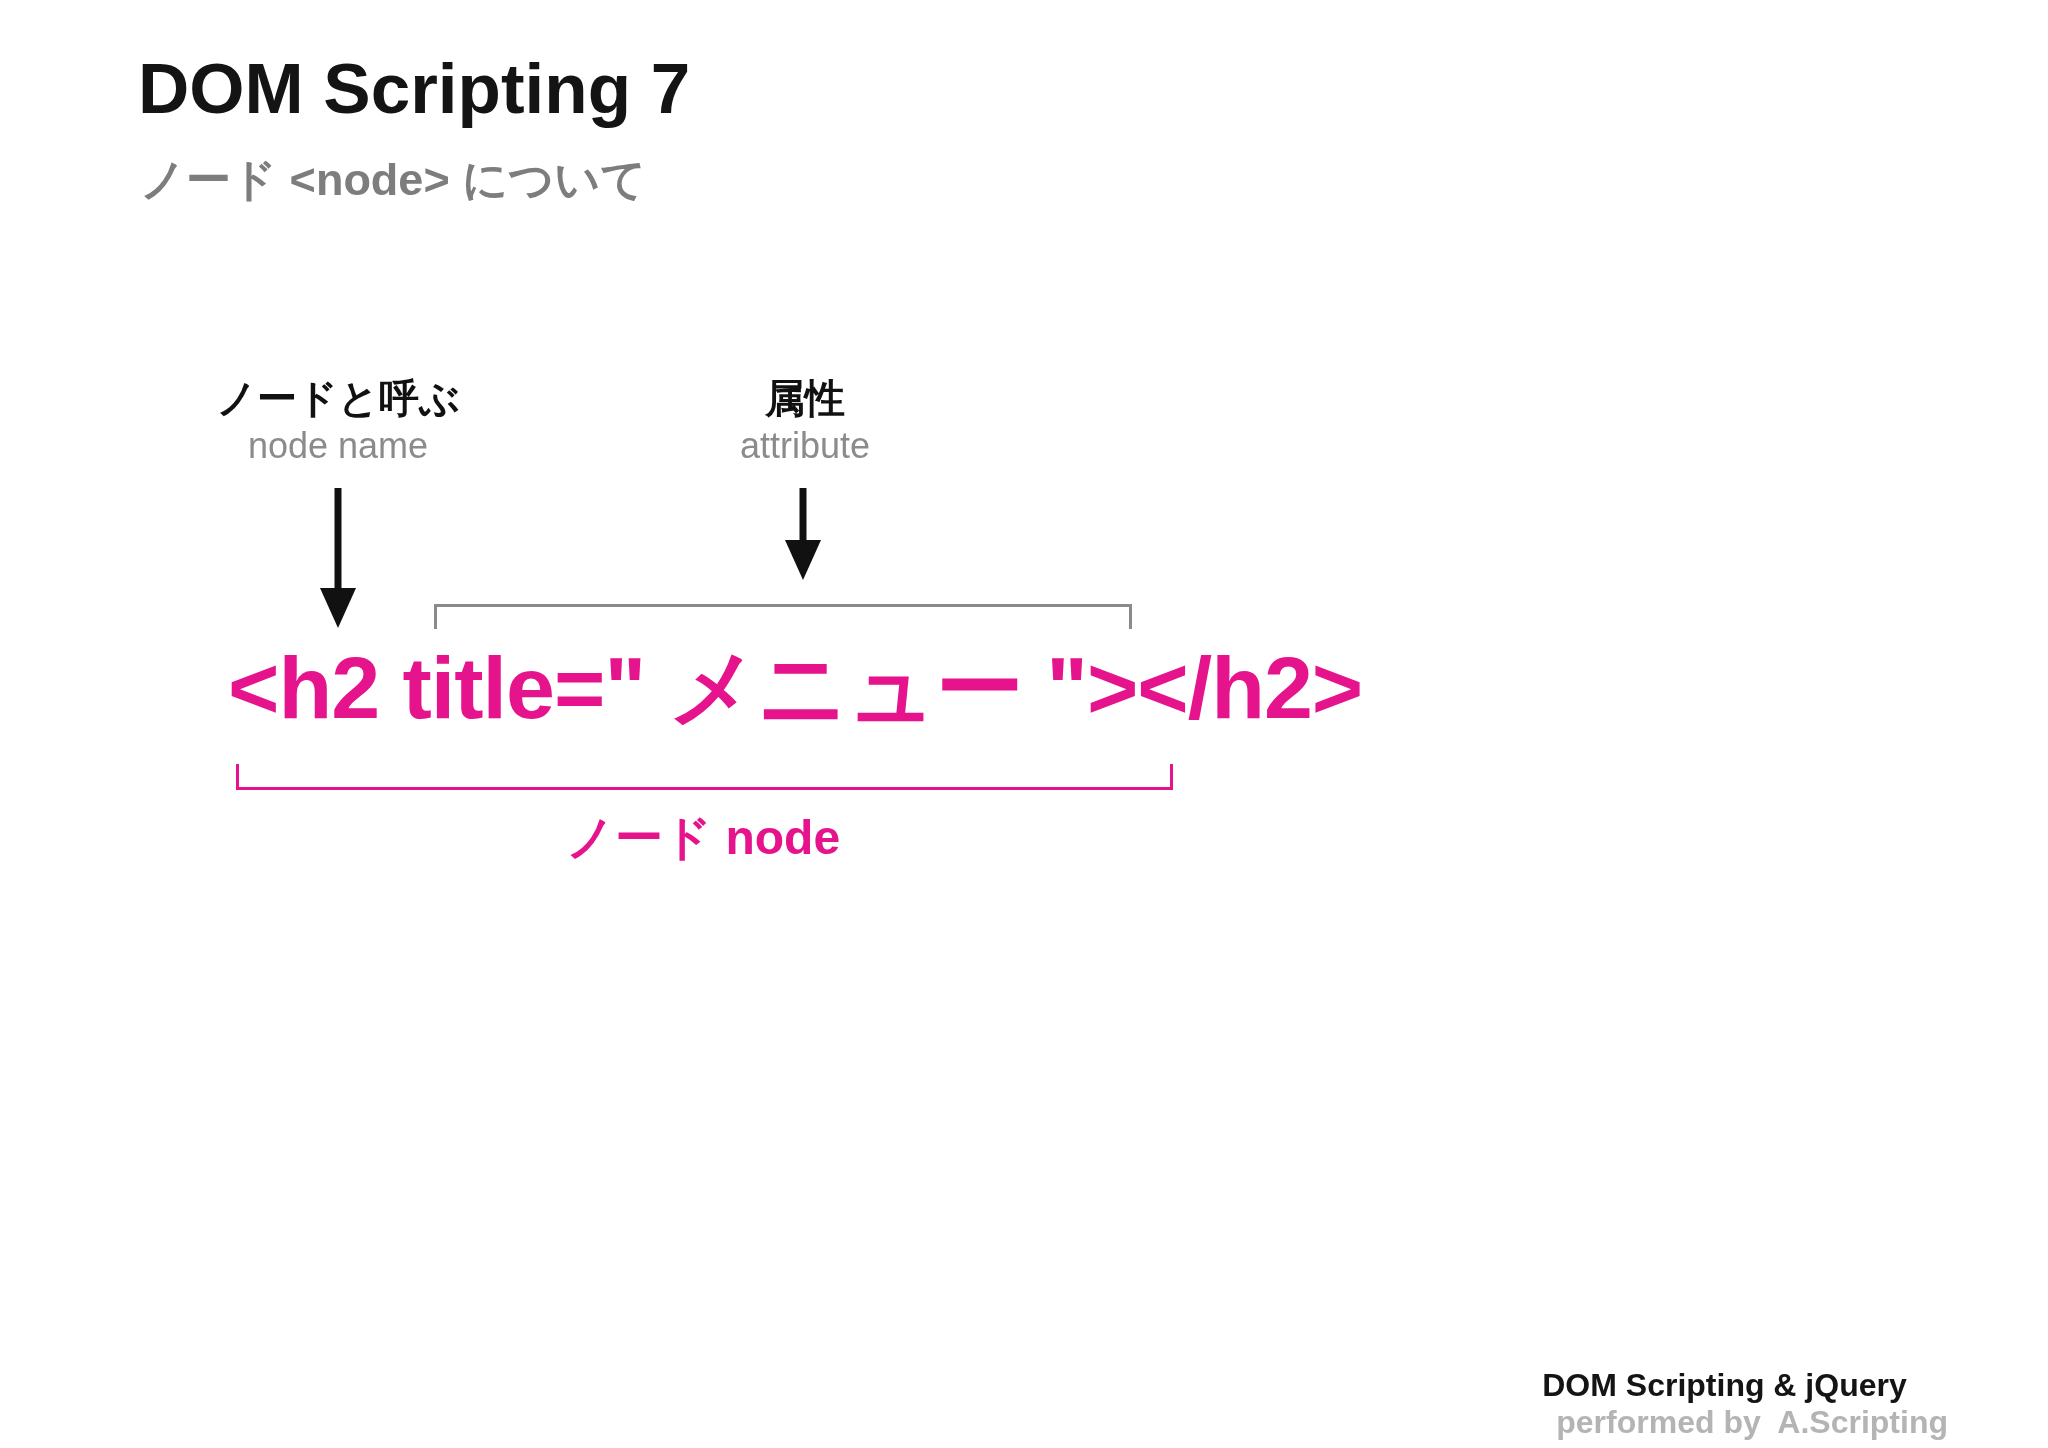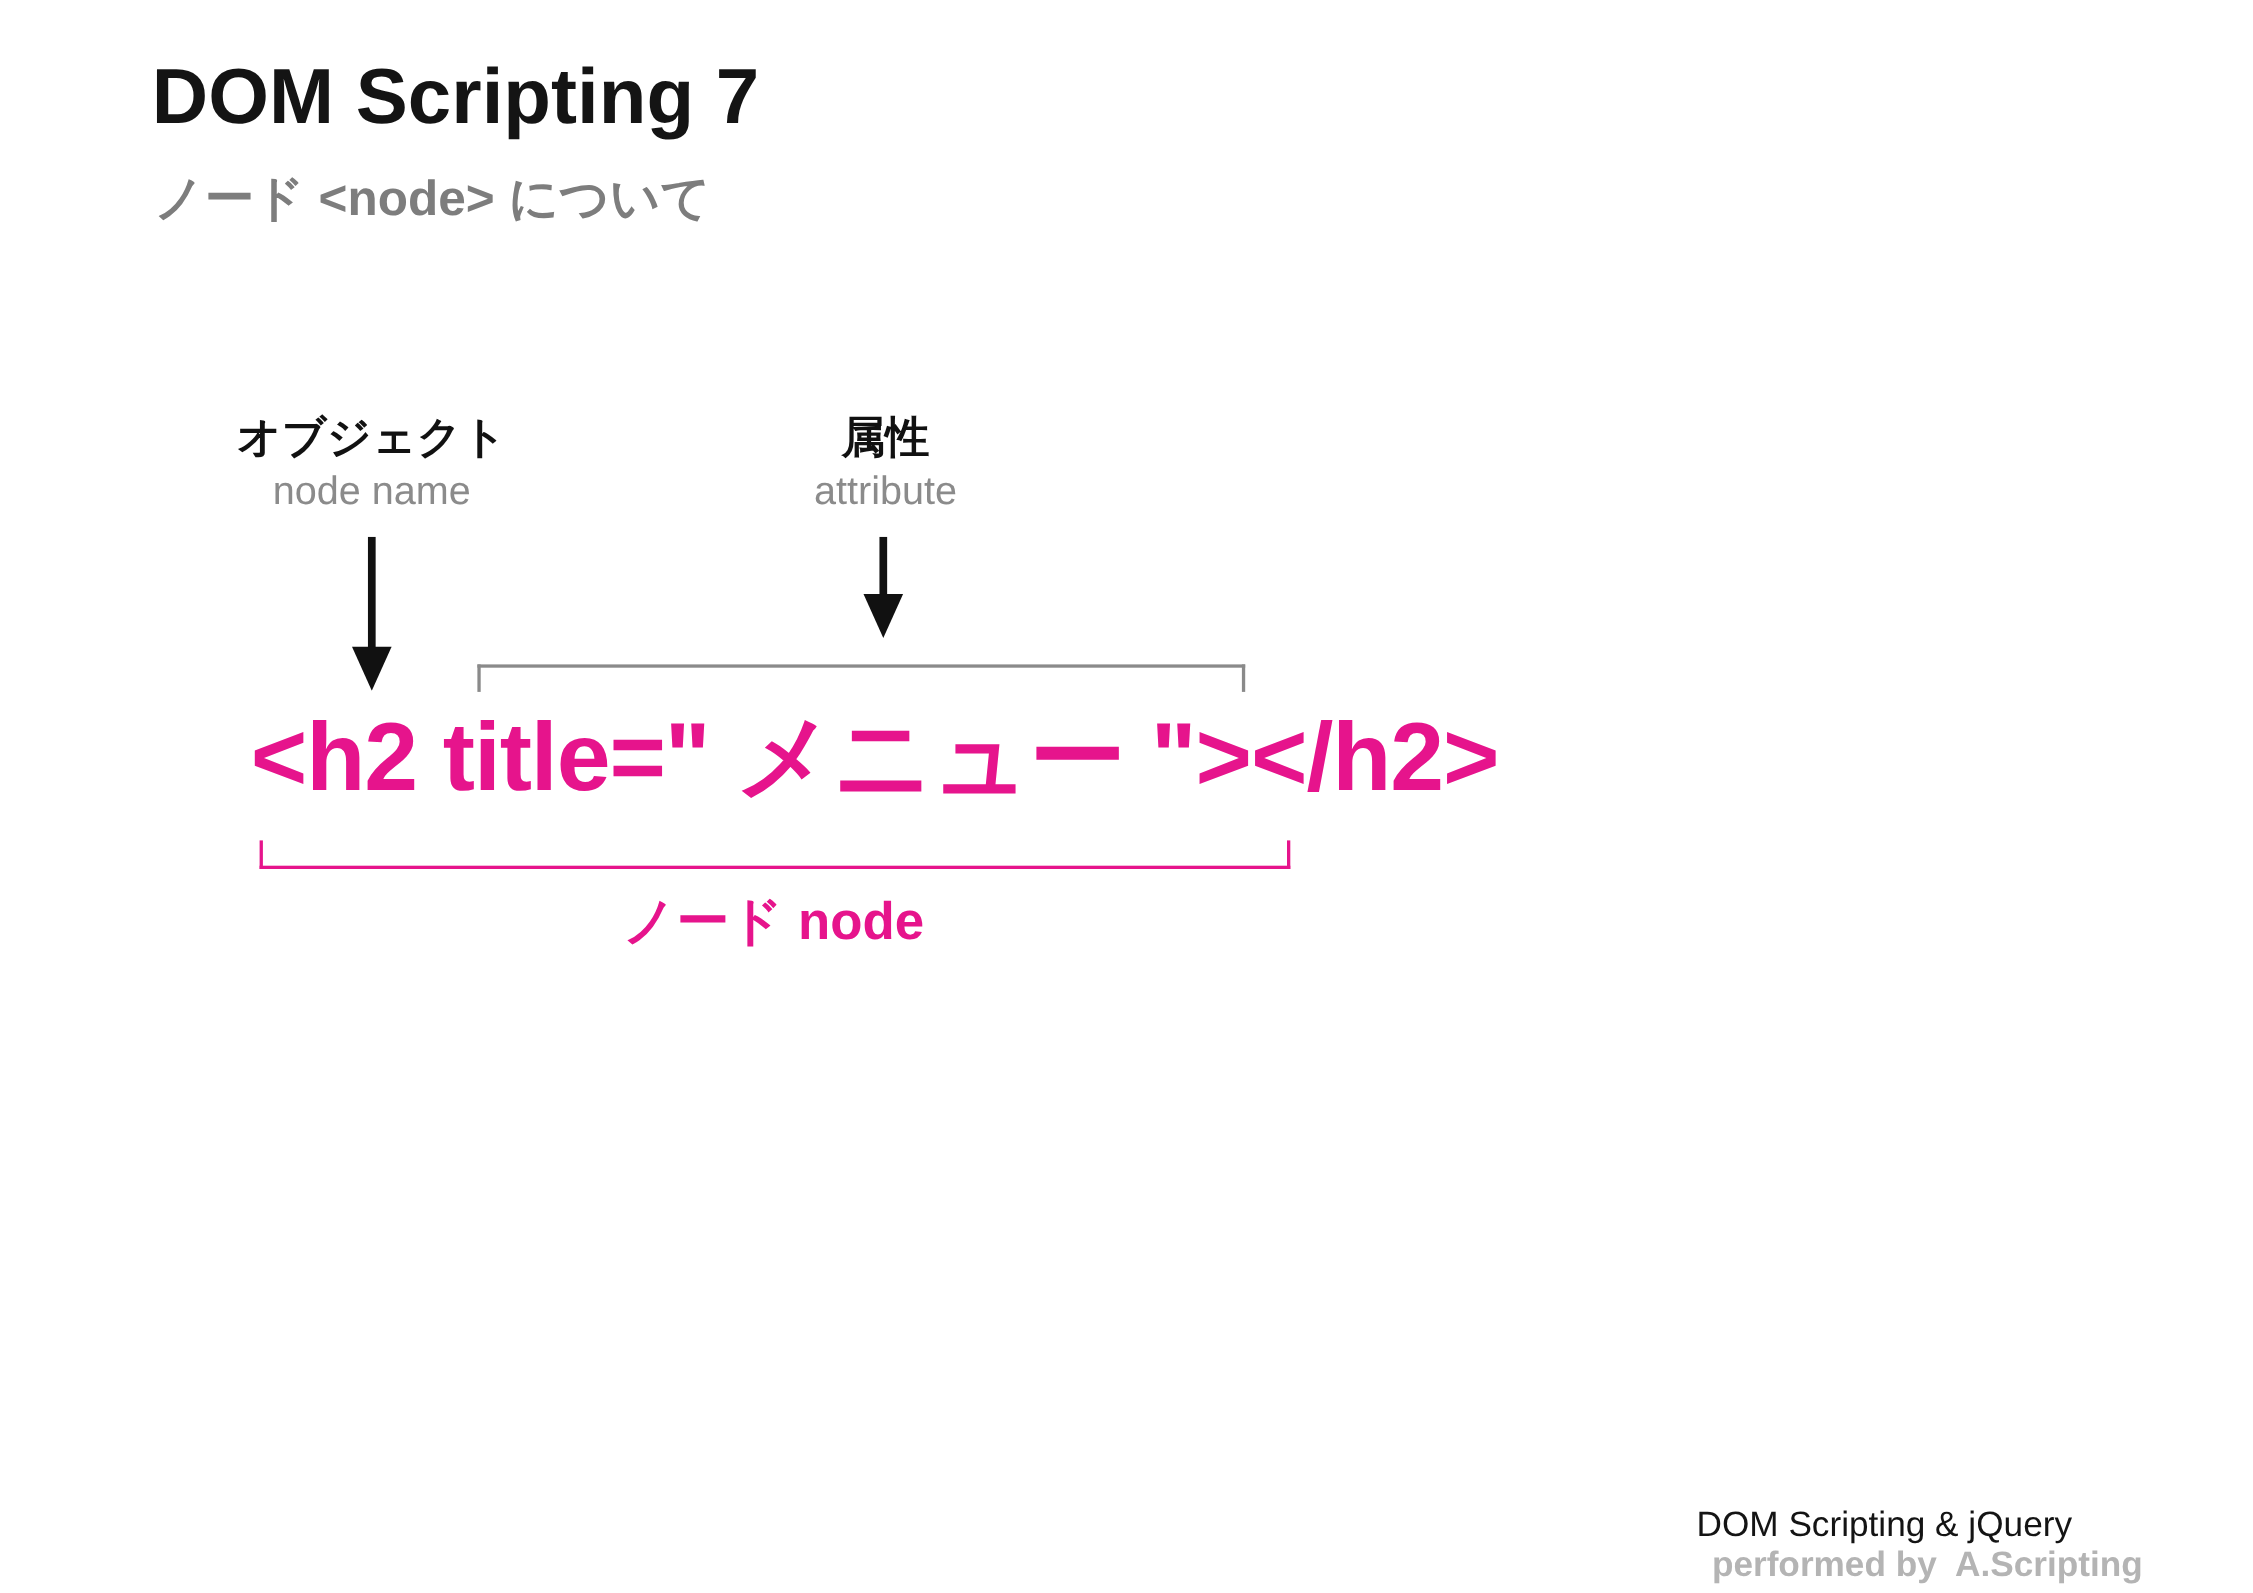--- a/index.html
+++ b/index.html
@@ -120,34 +120,34 @@
     color: #161616;
     font-weight: 400;
   }
   .footer {
     position: absolute;
     top: 1330px;
     right: 100px;
     font-size: 32px;
     white-space: pre;
   }
-  .footer .series { font-weight: 400; color: var(--title-black); }
+  .footer .series { font-weight: 700; color: var(--title-black); }
   .footer .credit { font-weight: 600; color: var(--footer-gray); margin-left: 14px; }
 </style>
 </head>
 <body>
 
 <div class="page">
 
   <h1 class="slide-title">DOM Scripting 7</h1>
 
   <h2 class="slide-subtitle">ノード &lt;node&gt; について</h2>
 
   <div class="anno-label anno-label-nodename">
-    <span class="jp">オブジェクト</span>
+    <span class="jp">ノードと呼ぶ</span>
     <span class="en">node name</span>
   </div>
 
   <div class="anno-label anno-label-attribute">
     <span class="jp">属性</span>
     <span class="en">attribute</span>
   </div>
 
   <svg class="down-arrow down-arrow-left" width="40" height="140" viewBox="0 0 40 140" aria-hidden="true">
     <line x1="20" y1="0" x2="20" y2="103" stroke="currentColor" stroke-width="7"></line>

